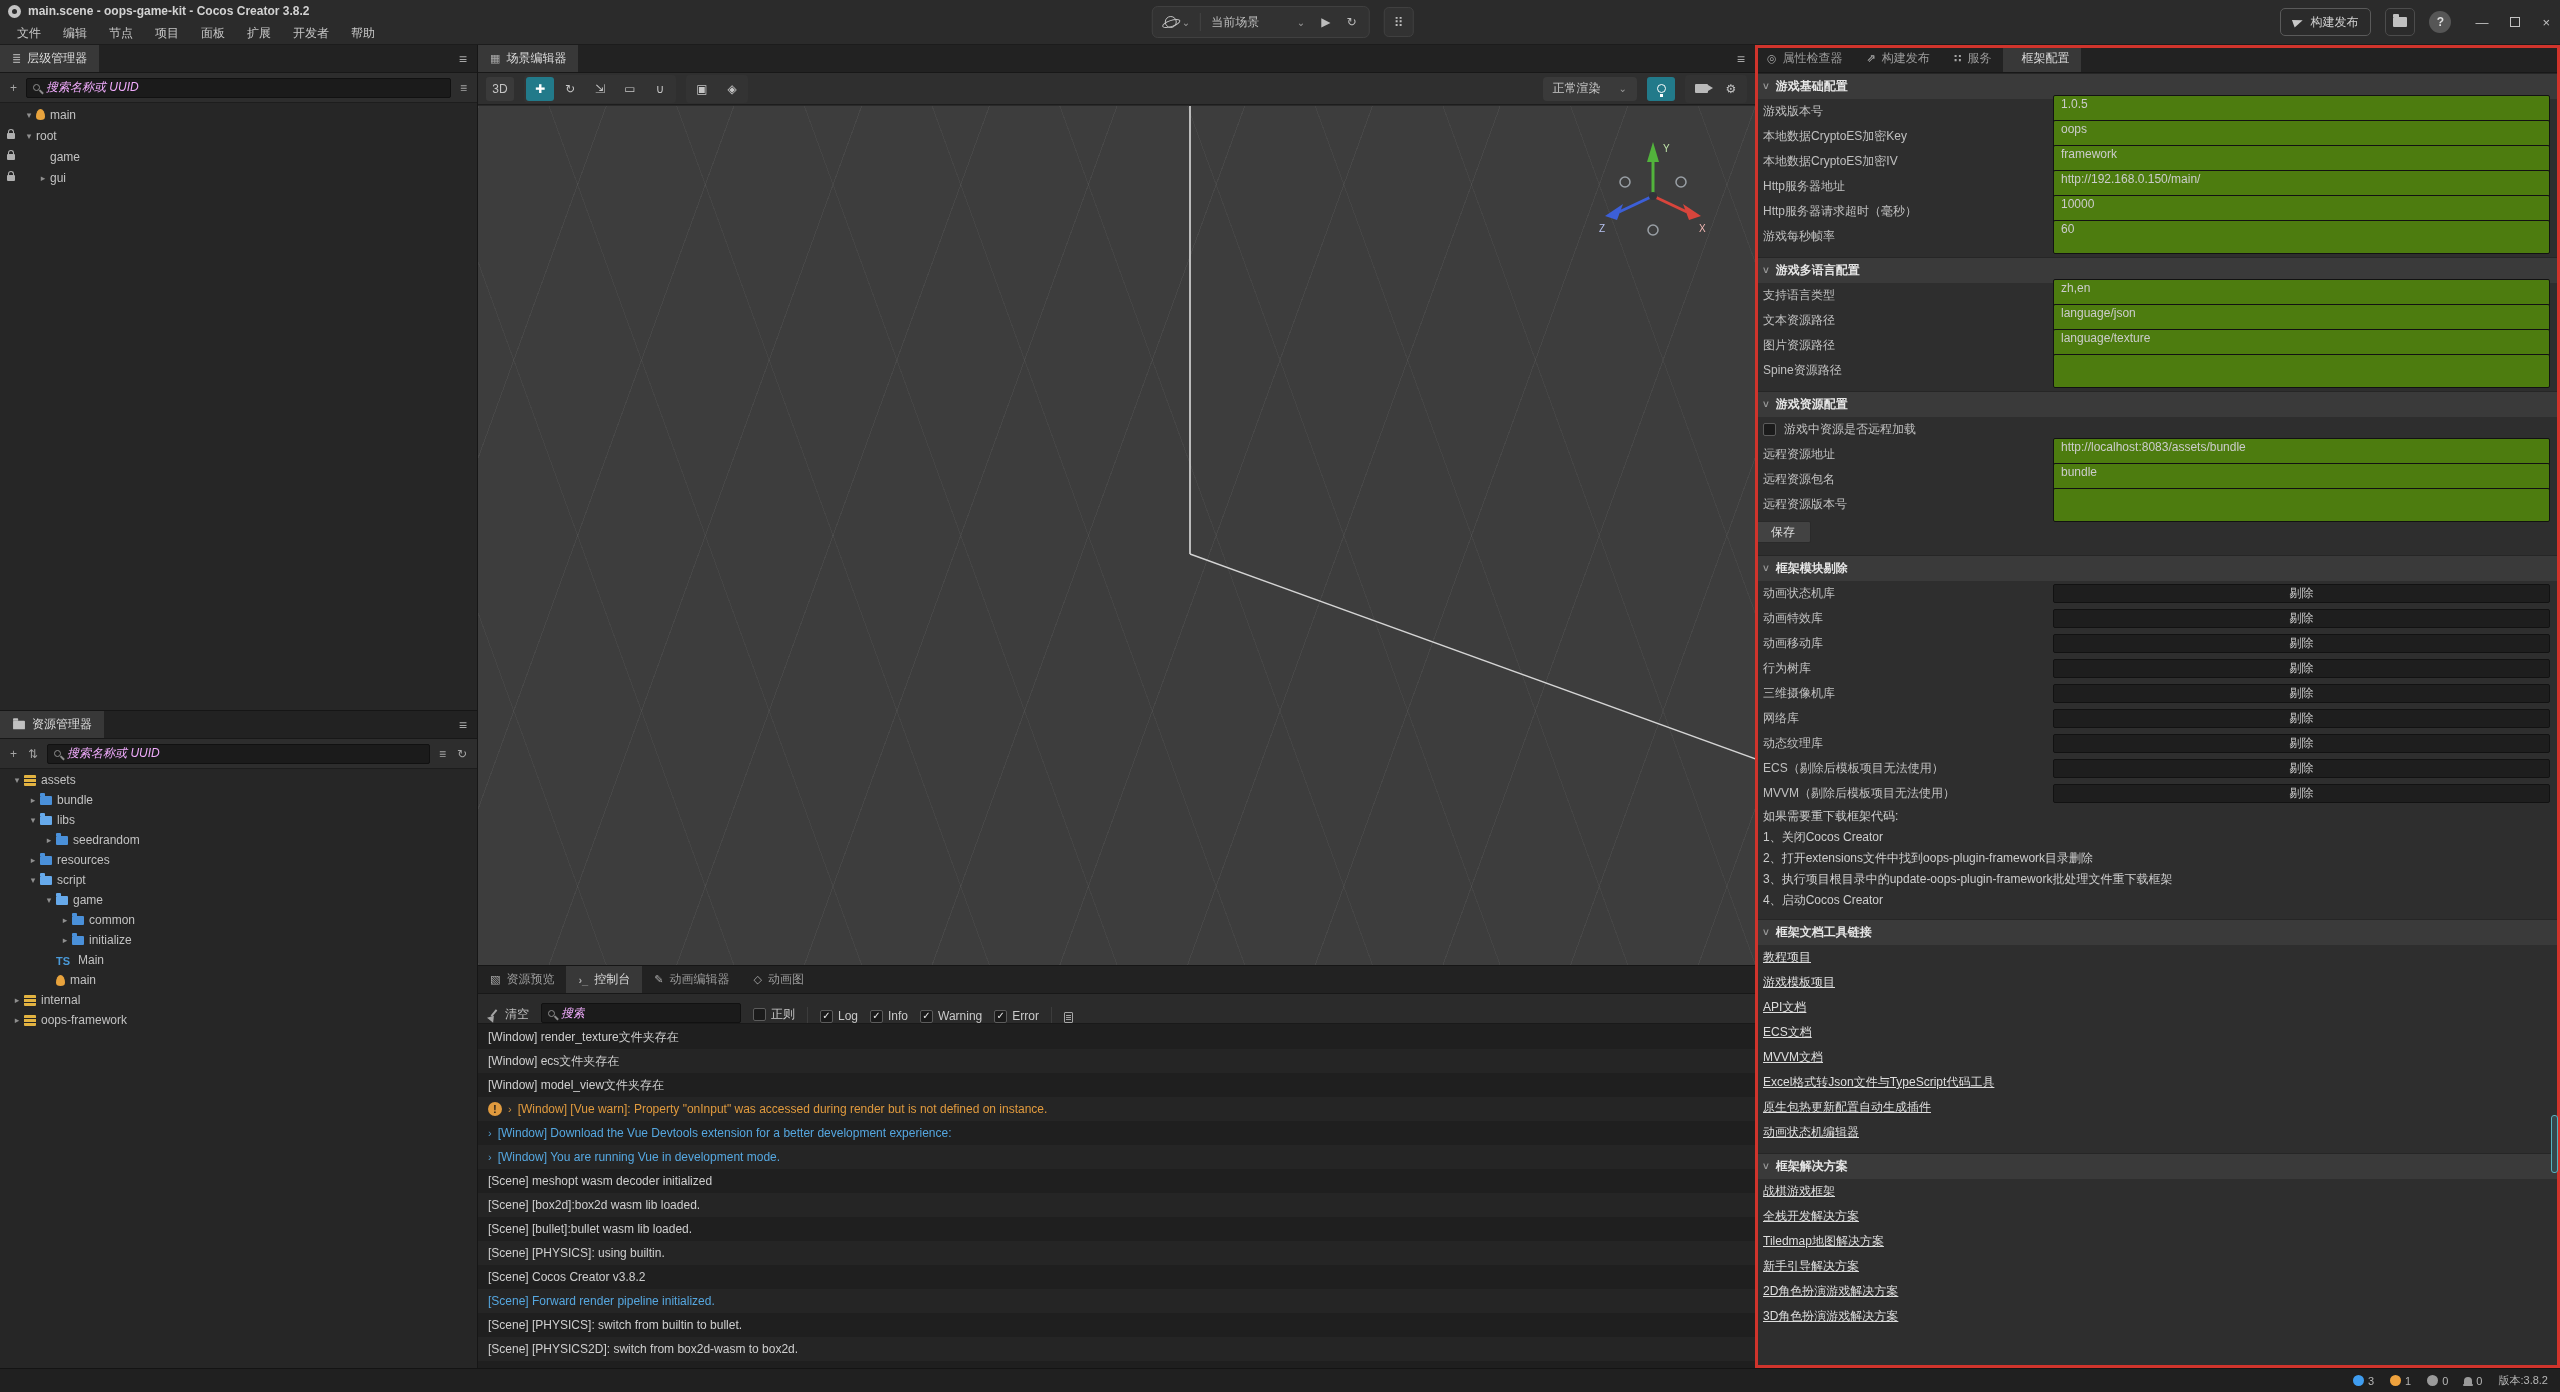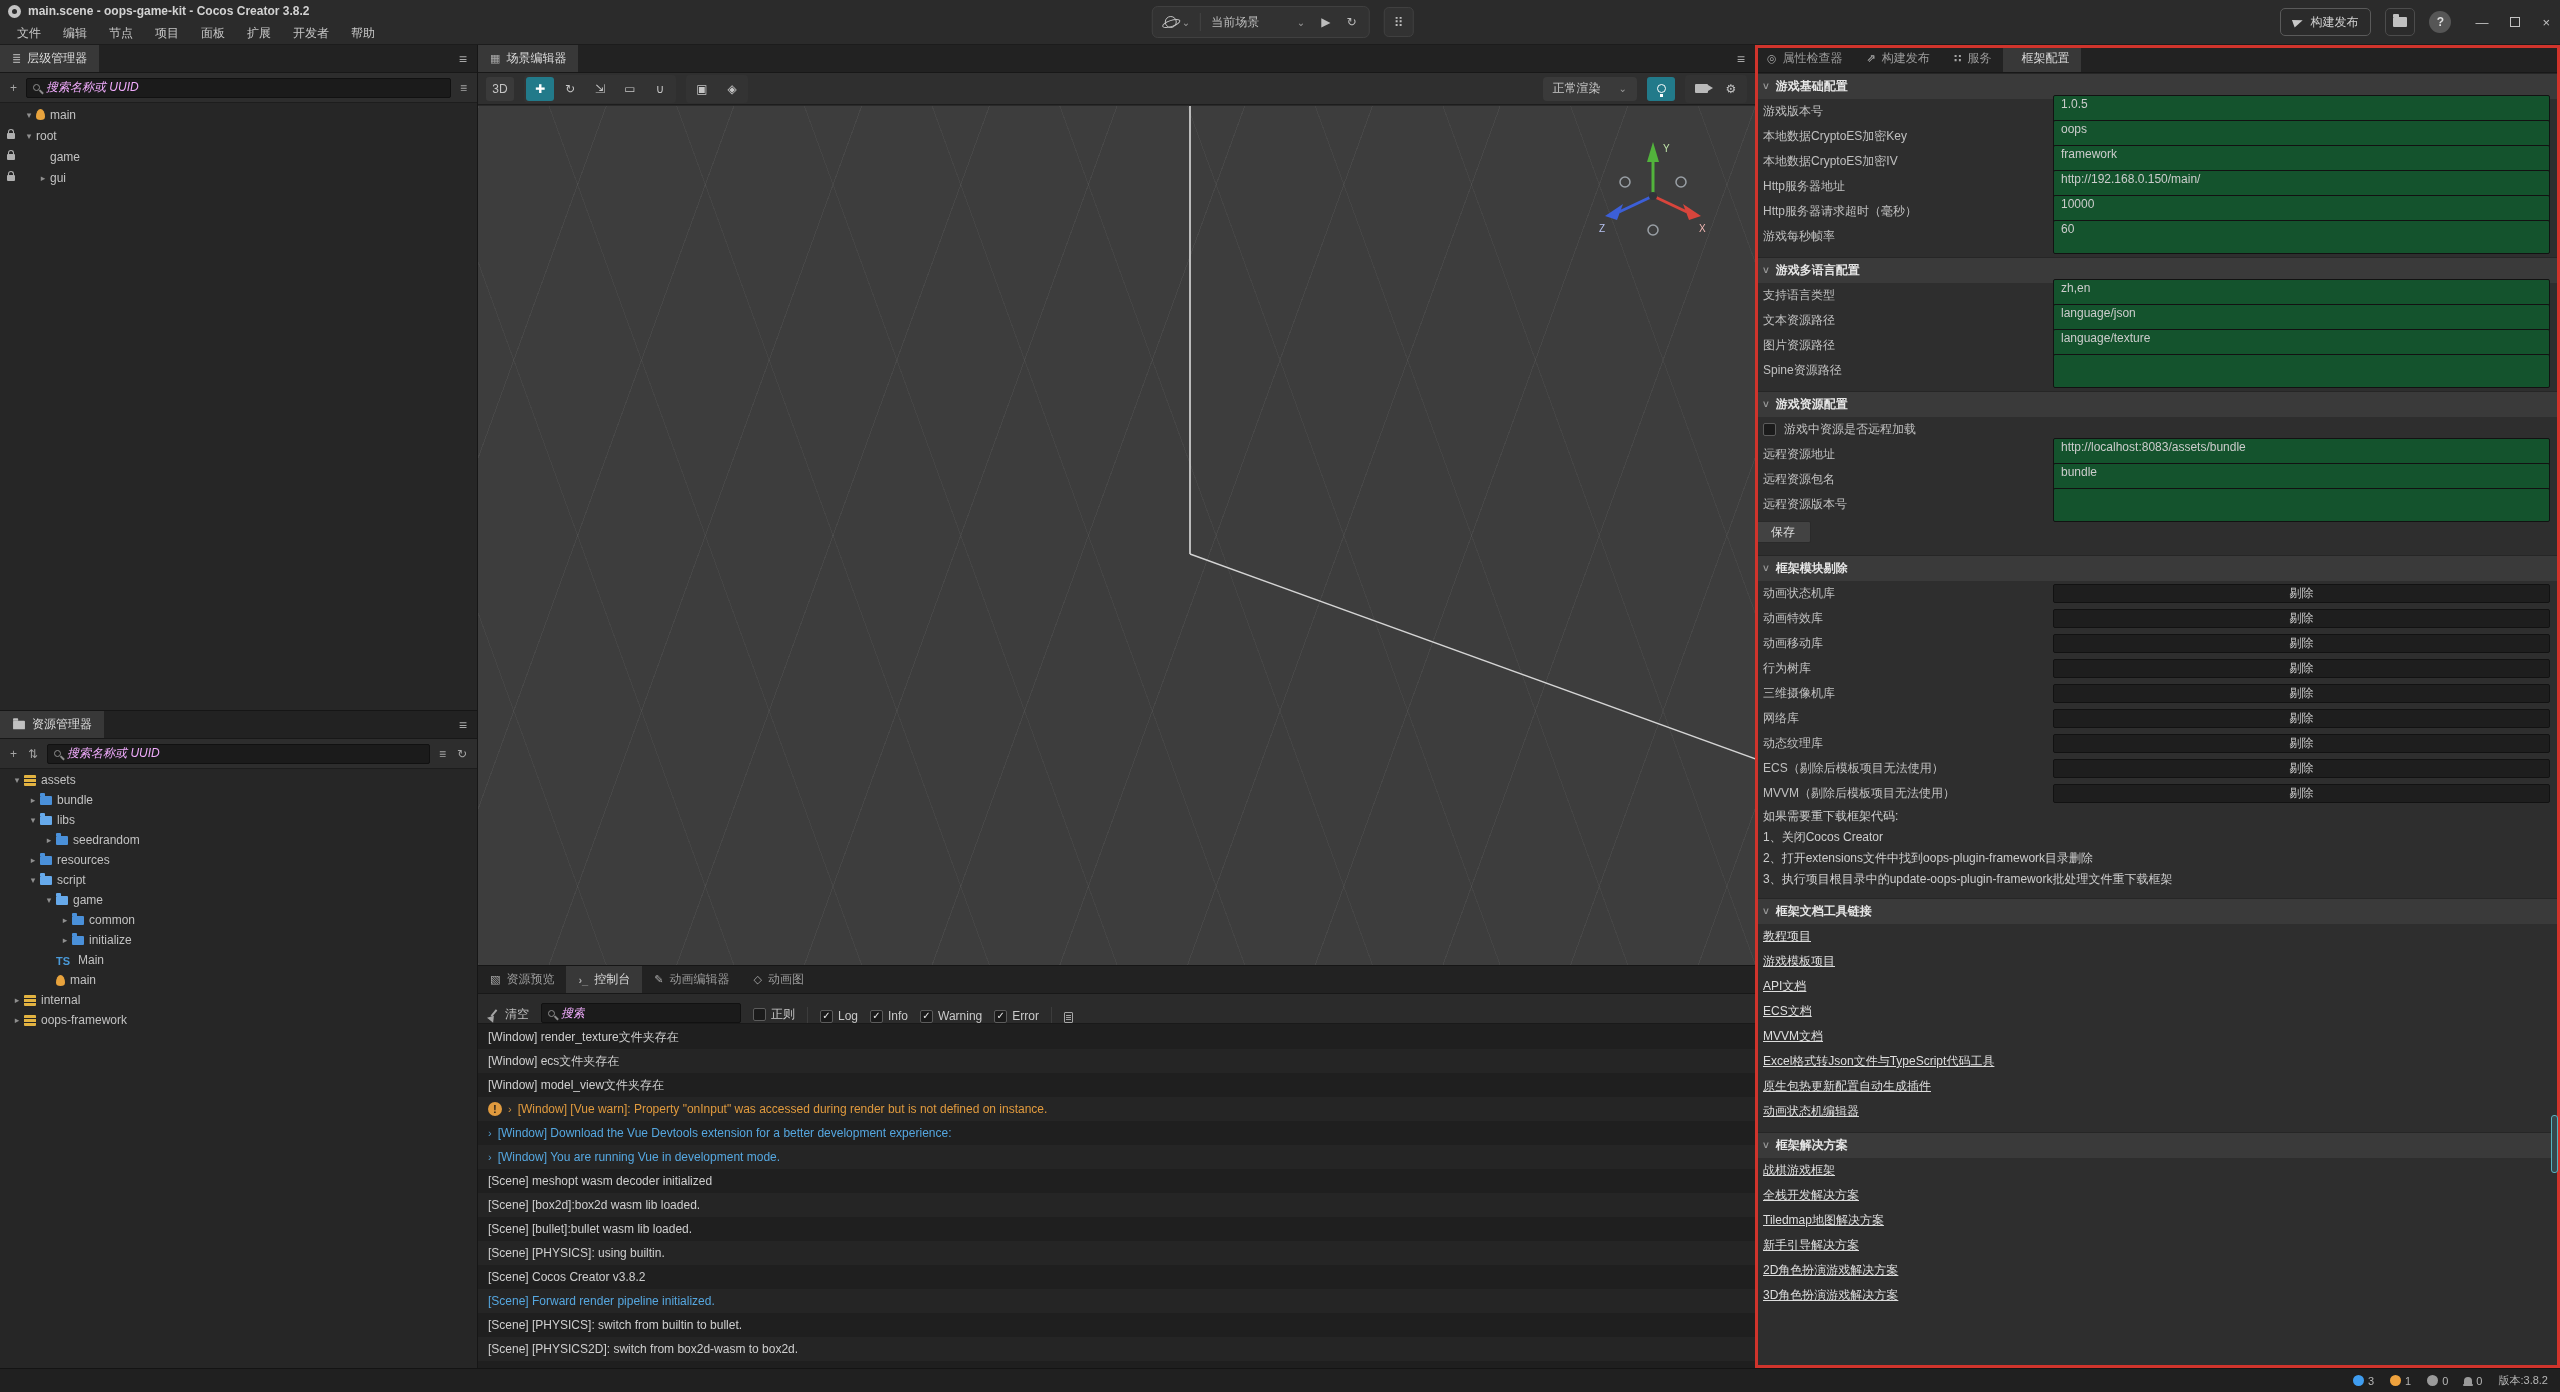--- a/index.html
+++ b/index.html
@@ -114,21 +114,21 @@
   .mchev { font-size:11px; opacity:.9; flex:none; }
 
   
   #right { position:absolute; left:1755px; top:45px; width:805px; bottom:24px; background:#2e2e2e; }
   #insp-body { position:absolute; left:0; top:28px; right:0; bottom:0; overflow:hidden; }
   .sec { margin-top:8px; }
   .sec:first-child { margin-top:0; }
   .sec-h { height:26px; background:#3a3a3a; border-top:1px solid #262626; display:flex; align-items:center; gap:7px; padding-left:8px; color:#e6e6e6; font-weight:bold; }
   .frow { height:25px; display:flex; align-items:center; gap:10px; padding:0 10px 0 8px; }
   .flabel { width:280px; flex:none; color:#c0c0c0; white-space:nowrap; overflow:hidden; }
-  .finput { flex:1; height:34px; line-height:17px; background:#14532d; border:1px solid #121212; border-radius:2px; color:#cccccc; padding:0 7px; white-space:nowrap; overflow:hidden; }
+  .finput { flex:1; height:34px; line-height:17px; background:#4d7c0f; border:1px solid #121212; border-radius:2px; color:#cccccc; padding:0 7px; white-space:nowrap; overflow:hidden; }
   .fbtn { flex:1; height:19px; line-height:17px; background:#1e1e1e; border:1px solid #121212; border-radius:2px; color:#cccccc; text-align:center; }
   .cbrow { height:25px; display:flex; align-items:center; gap:8px; padding-left:8px; color:#c0c0c0; }
   .saverow { height:30px; display:flex; align-items:center; justify-content:flex-start; }
   .savebtn { min-width:56px; height:22px; padding:0 12px; background:#424242; border:1px solid #2a2a2a; border-radius:2px; color:#dddddd; display:flex; align-items:center; justify-content:center; }
   .note { height:21px; line-height:21px; padding-left:8px; color:#cdcdcd; white-space:nowrap; overflow:hidden; }
   .lrow { height:25px; display:flex; align-items:center; padding-left:8px; }
   .ilink { color:#dedede; text-decoration:underline; cursor:pointer; white-space:nowrap; }
   #red-frame { position:absolute; left:0; top:0; right:0; bottom:0; border:3px solid #d0342c; pointer-events:none; z-index:50; }
   #rscroll { position:absolute; right:2px; top:1070px; width:7px; height:58px; background:#37474b; border:1px solid #57b3c0; border-radius:3px; z-index:60; }
 
@@ -770,20 +770,21 @@
       <div>
 
           <div class="note">如果需要重下载框架代码:</div>
 
           <div class="note">1、关闭Cocos Creator</div>
 
           <div class="note">2、打开extensions文件中找到oops-plugin-framework目录删除</div>
 
           <div class="note">3、执行项目根目录中的update-oops-plugin-framework批处理文件重下载框架</div>
 
+          <div class="note">4、启动Cocos Creator</div>
         </div>
     </div>
 
     <div class="sec">
       <div class="sec-h">
         <span class="caret">˅</span>
         <span>框架文档工具链接</span>
       </div>
       <div>
 

